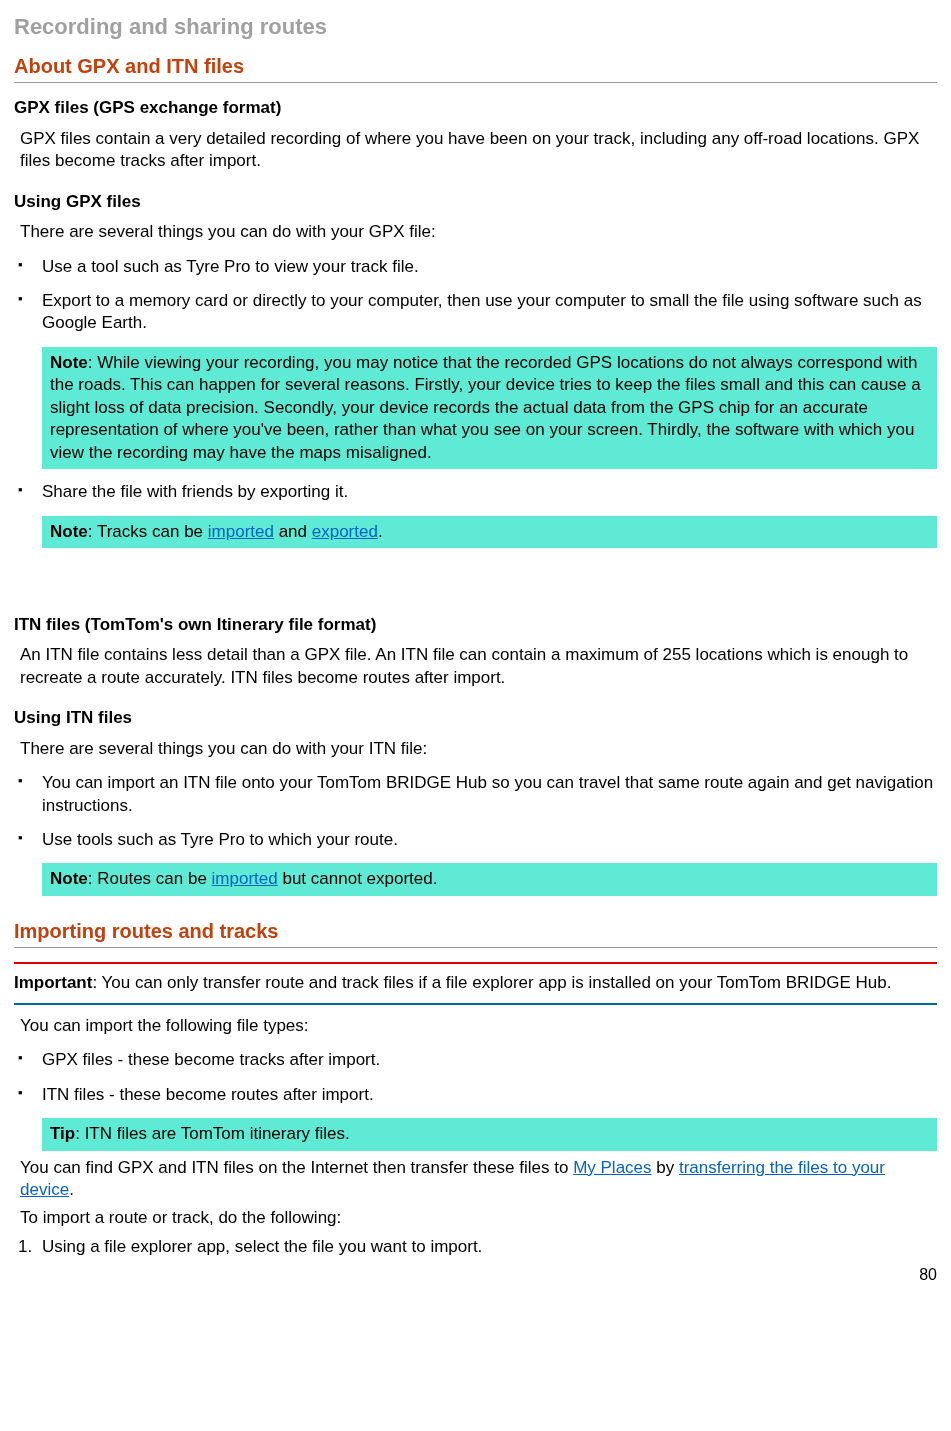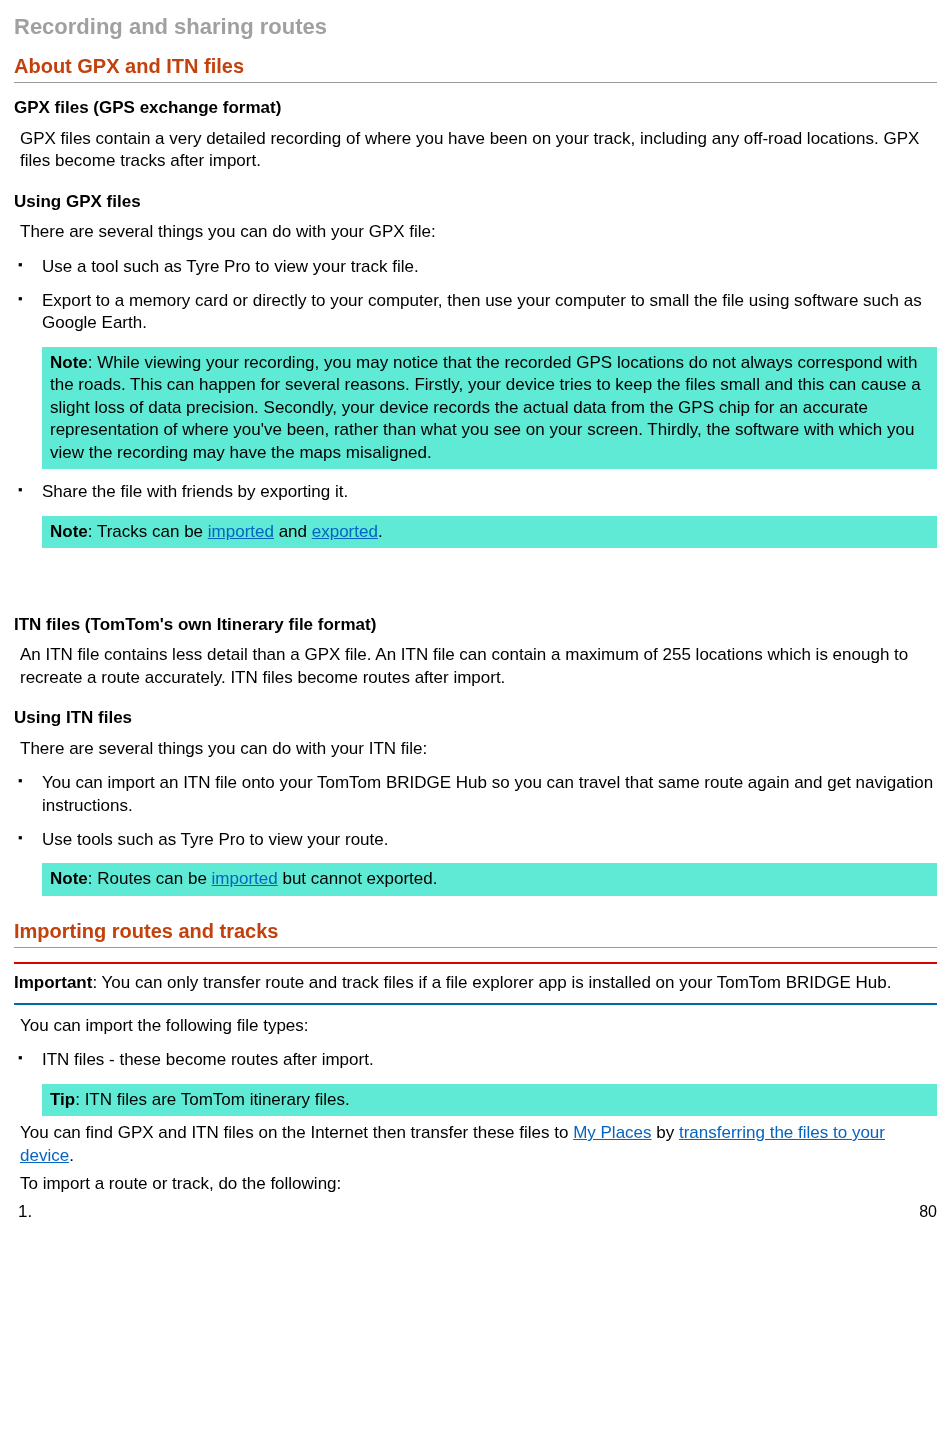--- a/index.html
+++ b/index.html
@@ -135,48 +135,49 @@
 <h3 class="heading">ITN files (TomTom's own Itinerary file format)</h3>
 
 <p>An ITN file contains less detail than a GPX file. An ITN file can contain a maximum of 255 locations which is enough to recreate a route accurately. ITN files become routes after import.</p>
 
 <h3 class="heading">Using ITN files</h3>
 
 <p>There are several things you can do with your ITN file:</p>
 
 <ul class="bullets">
   <li>You can import an ITN file onto your TomTom BRIDGE Hub so you can travel that same route again and get navigation instructions.</li>
-  <li>Use tools such as Tyre Pro to view your route.</li>
+  <li>Use tools such as Tyre Pro to which your route.</li>
 </ul>
 
 <div class="note-box">
   <span class="bold">Note</span><span>: Routes can be </span><a class="link">imported</a><span> but cannot exported.</span>
 </div>
 
 <h2 class="subsection" style="margin-top:22px;">Importing routes and tracks</h2>
 
 <div class="important-block">
   <span class="bold">Important</span><span>: You can only transfer route and track files if a file explorer app is installed on your TomTom BRIDGE Hub.</span>
 </div>
 
 <p>You can import the following file types:</p>
 
 <ul class="bullets">
+  <li>GPX files - these become tracks after import.</li>
   <li>ITN files - these become routes after import.</li>
 </ul>
 
 <div class="note-box">
   <span class="bold">Tip</span><span>: ITN files are TomTom itinerary files.</span>
 </div>
 
 <p>
   <span>You can find GPX and ITN files on the Internet then transfer these files to </span><a class="link">My Places</a><span> by </span><a class="link">transferring the files to your device</a><span>.</span>
 </p>
 
 <p>To import a route or track, do the following:</p>
 
 <ol class="numbered">
   <li>
-    <span class="num">1.</span>
+    <span class="num">1.</span><span>Using a file explorer app, select the file you want to import.</span>
   </li>
 </ol>
 
 <div class="page-num">80</div>
 
 </body></html>

